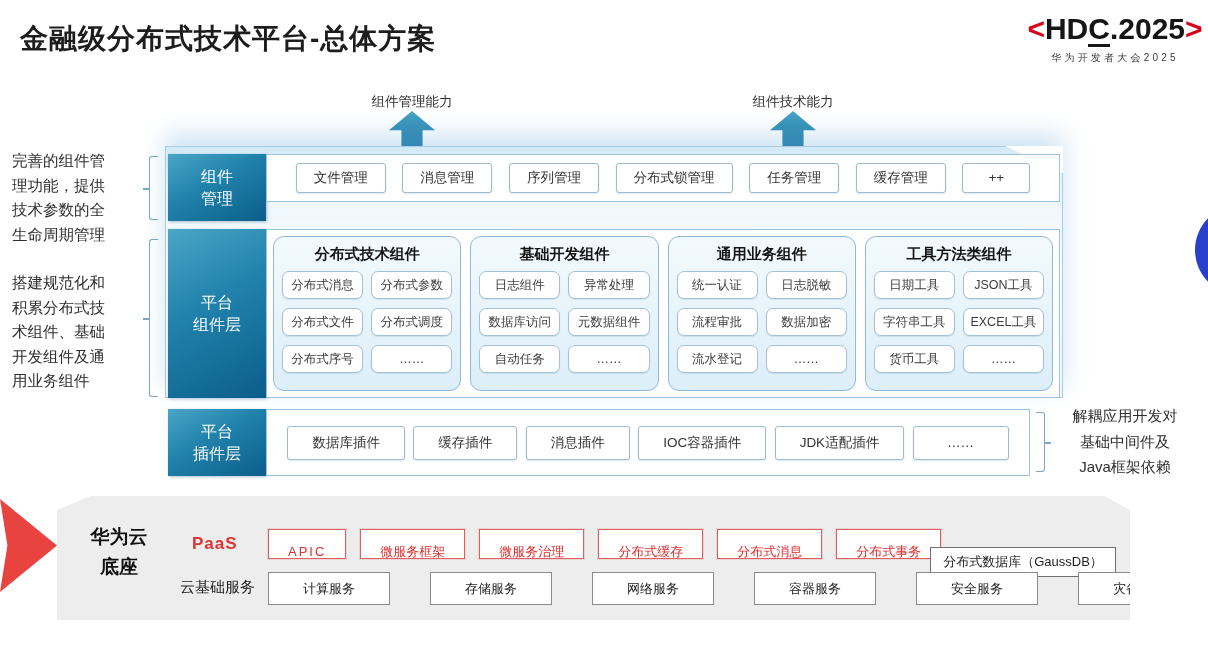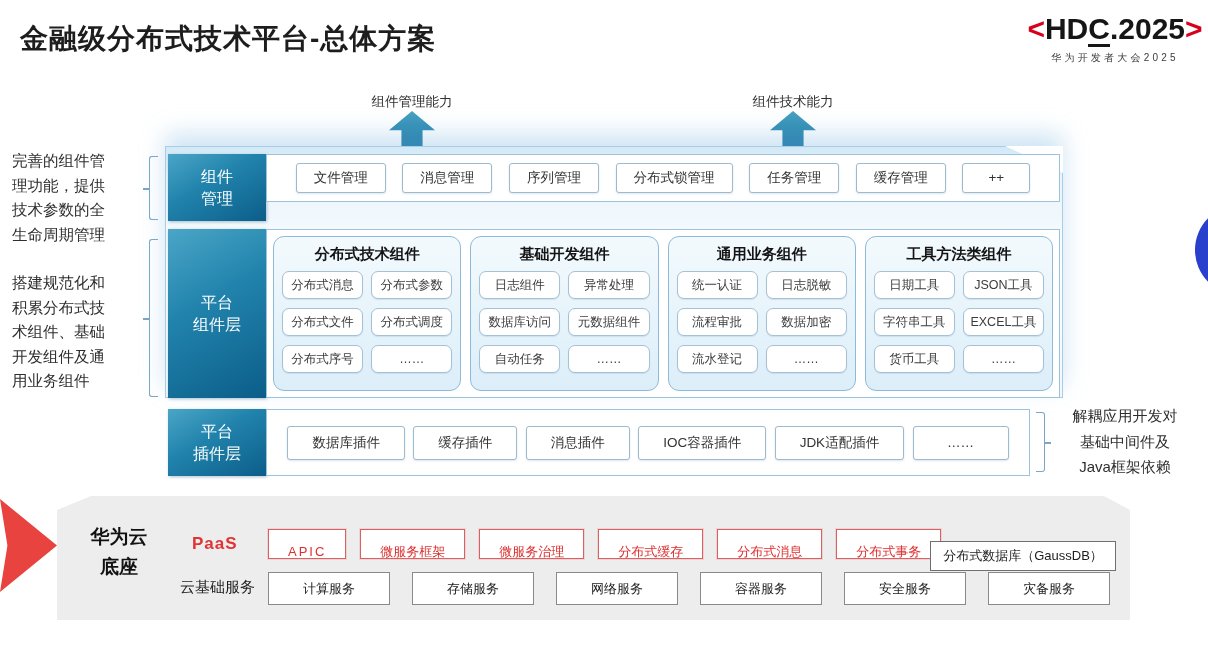--- a/index.html
+++ b/index.html
@@ -63,24 +63,24 @@
     clip-path:polygon(0 0,100% 50%,0 100%,13% 50%); }
   .foundation { position:absolute; left:57px; top:496px; width:1073px; height:124px; background:#ededee;
     clip-path:polygon(34px 0,calc(100% - 26px) 0,100% 14px,100% 100%,0 100%,0 14px); }
   .fnd-label { position:absolute; left:21px; top:26px; width:82px; text-align:center; font-size:19px; font-weight:bold;
     color:#111; line-height:30px; white-space:pre-line; }
   .paas-label { position:absolute; left:135px; top:38px; font-size:17px; font-weight:bold; color:#e03333; letter-spacing:1px; }
   .paas-row { position:absolute; left:211px; top:33px; height:30px; display:flex; gap:14px; align-items:center; }
   .btn-red { height:30px; line-height:28px; padding:8px 19px; text-align:center; background:#fff;
     border:1px solid #dd5f5f; color:#dd2f2f; font-size:13px; box-shadow:0 0 0 1px rgba(225,100,100,.18); }
   .paas-row .btn-red:first-child { letter-spacing:2px; }
-  .btn-dark { position:absolute; left:873px; top:45px; width:186px; height:30px; line-height:28px; text-align:center;
+  .btn-dark { position:absolute; left:873px; top:51px; width:186px; height:30px; line-height:28px; text-align:center;
     background:#fff; border:1px solid #6f6f6f; color:#1d1d1d; font-size:13px; }
   .cloud-label { position:absolute; left:123px; top:82px; font-size:15px; color:#1d1d1d; }
-  .cloud-row { position:absolute; left:211px; top:76px; height:33px; display:flex; gap:22px; align-items:center; }
+  .cloud-row { position:absolute; left:211px; top:76px; height:33px; display:flex; gap:40px; align-items:center; }
   .btn-gray { width:122px; height:33px; line-height:31px; text-align:center; background:#fff;
     border:1px solid #898989; color:#1d1d1d; font-size:13px; }
 
   .blue-circle { position:absolute; left:1195px; top:205px; width:90px; height:90px; border-radius:50%; background:#2840cb; }
 </style>
 </head>
 <body>
 
 <div class="page">
 

